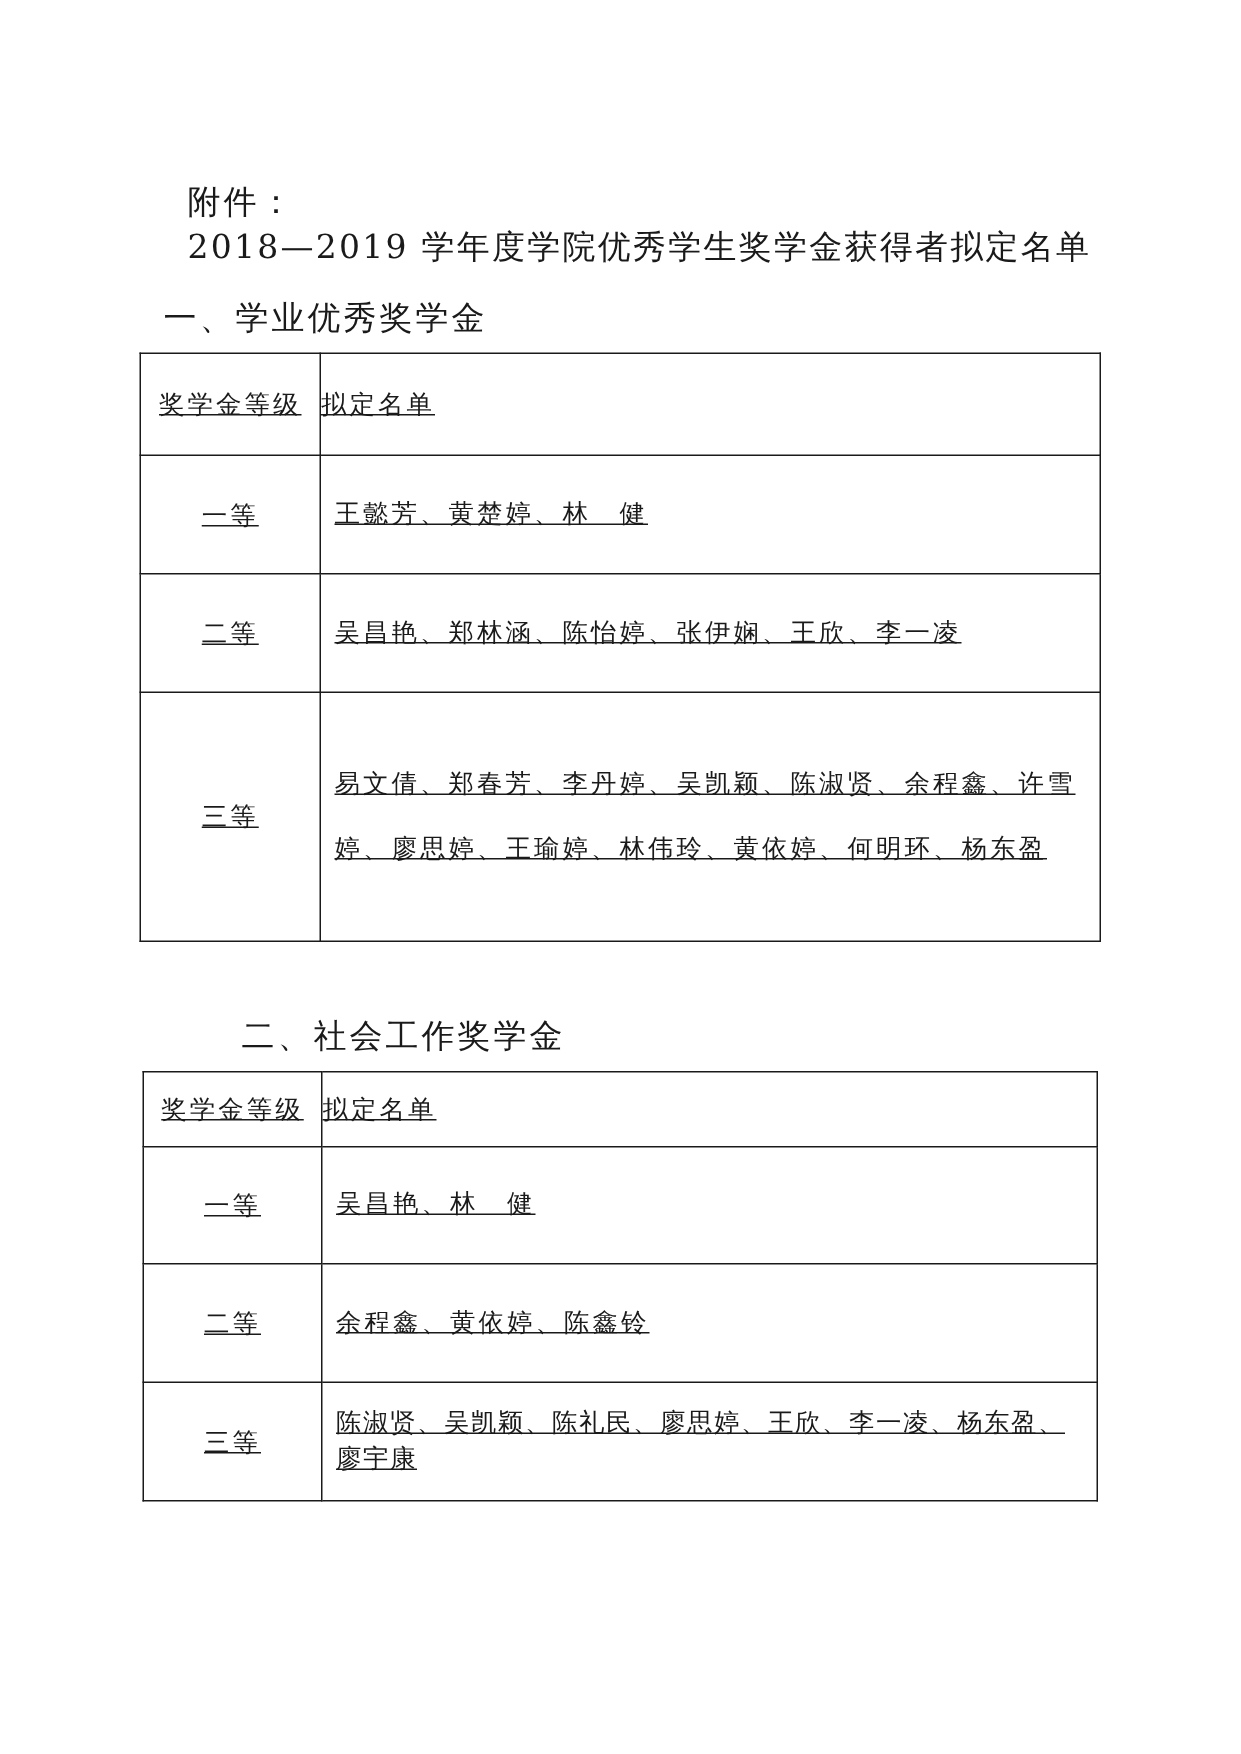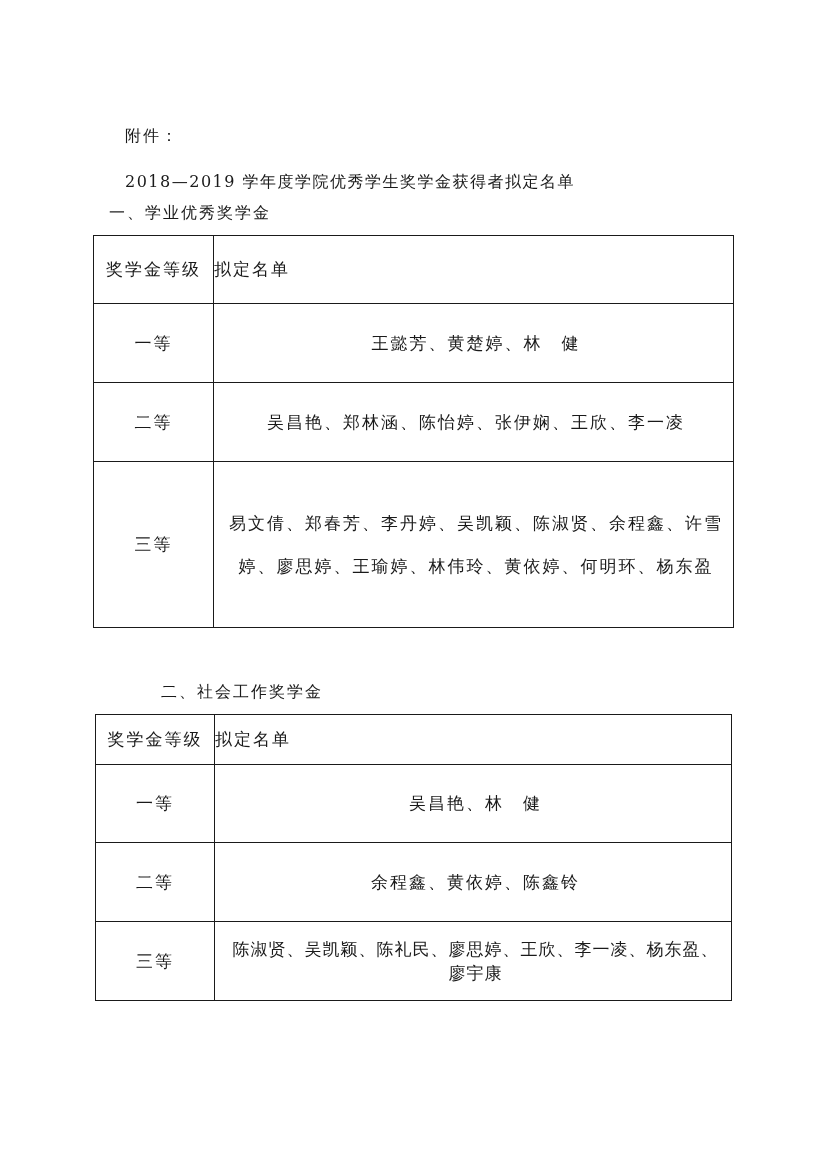--- a/index.html
+++ b/index.html
@@ -1,37 +1,37 @@
 <!DOCTYPE html>
 <html><head>
   <meta charset="utf-8">
   <style>
     html, body { margin: 0; padding: 0; background: #ffffff; }
     body {
       width: 827px; height: 1169px; position: relative; overflow: hidden;
       font-family: "DejaVu Serif", "Liberation Serif", serif;
       color: #1a1a1a;
     }
-    .line { position: absolute; font-size: 16px; line-height: 20px; letter-spacing: 2px; white-space: nowrap; }
+    .line { position: absolute; font-size: 22px; line-height: 20px; letter-spacing: 2px; white-space: nowrap; }
     table {
       position: absolute; border-collapse: collapse; table-layout: fixed;
-      font-size: 17px; letter-spacing: 2px;
+      font-size: 17px; letter-spacing: 2px; text-decoration: underline;
     }
     td, th { border: 1.3px solid #1a1a1a; font-weight: normal; padding: 0; }
     th.level, td.level { text-align: center; }
     th.names { text-align: left; }
-    td.names { text-align: center; padding-left: 9px; padding-right: 4px; line-height: 43px; }
+    td.names { text-align: left; padding-left: 9px; padding-right: 4px; line-height: 43px; }
     #t1 { left: 93px; top: 235px; width: 641px; }
     #t2 { left: 95px; top: 714px; width: 637px; }
   </style>
 </head>
 <body>
 
 <div class="line" style="left:125px; top:126px;">附件：</div>
-<div class="line" style="left:125px; top:172px; letter-spacing:1.5px;">2018—2019 学年度学院优秀学生奖学金获得者拟定名单</div>
+<div class="line" style="left:125px; top:156px; letter-spacing:1.5px;">2018—2019 学年度学院优秀学生奖学金获得者拟定名单</div>
 <div class="line" style="left:109px; top:203px;">一、学业优秀奖学金</div>
 
 <table id="t1">
   <colgroup>
       <col style="width:120px">
       <col>
     </colgroup>
   <tbody>
       <tr style="height:68px">
     <th class="level">奖学金等级</th>

